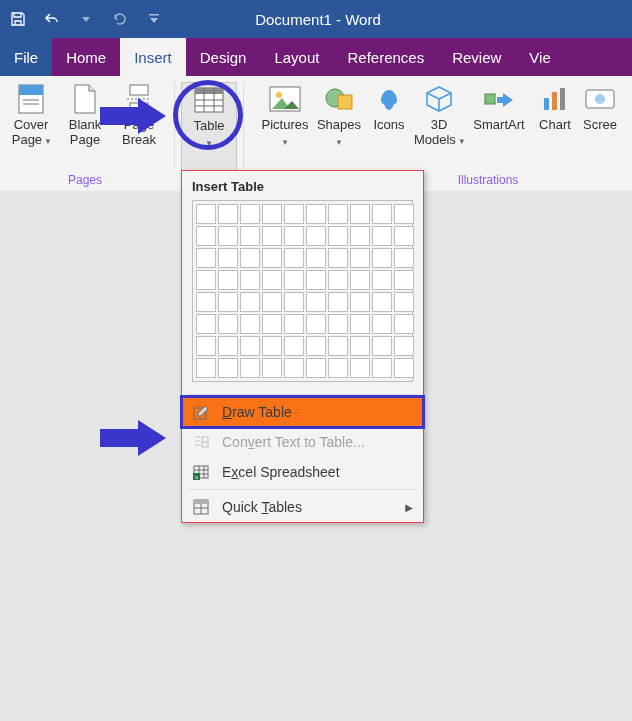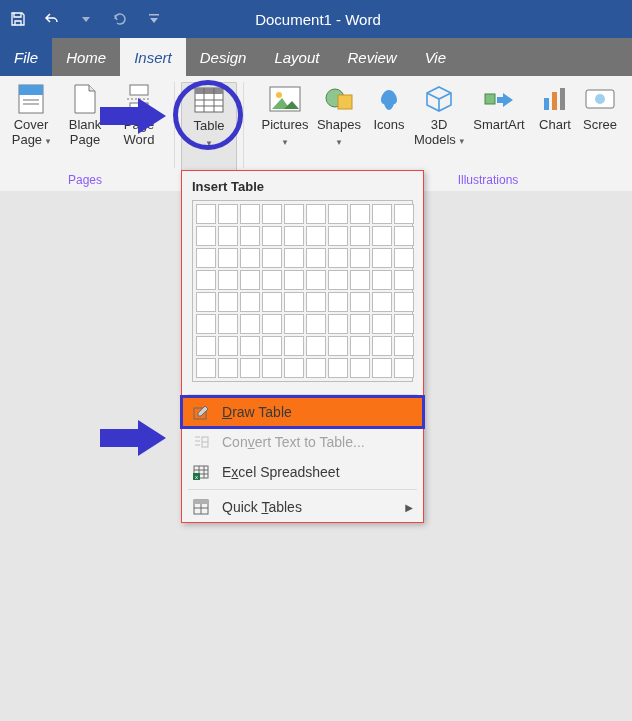--- a/index.html
+++ b/index.html
@@ -5,21 +5,21 @@
   html,body{margin:0;padding:0;font-family:"Segoe UI","Helvetica Neue",Arial,sans-serif;background:#e6e6e6;}
   #app{width:632px;height:721px;position:relative;overflow:hidden;}
 
   
   .titlebar{height:38px;background:#2b579a;color:#fff;display:flex;align-items:center;position:relative;}
   .titlebar .qat{display:flex;align-items:center;gap:14px;padding-left:8px;}
   .titlebar .qat-btn{width:20px;height:20px;display:flex;align-items:center;justify-content:center;color:#fff;}
   .titlebar .title{position:absolute;left:4px;right:0;text-align:center;font-size:15px;pointer-events:none;}
 
   
-  .tabstrip{height:38px;background:#737373;display:flex;align-items:stretch;color:#fff;font-style:italic;}
+  .tabstrip{height:38px;background:#701a75;display:flex;align-items:stretch;color:#fff;}
   .tabstrip .tab{padding:0 14px;display:flex;align-items:center;font-size:15px;cursor:default;}
   .tabstrip .file-tab{background:#2b579a;}
   .tabstrip .tab.active{background:#f3f3f3;color:#2b579a;}
 
   
   .ribbon{background:#f3f3f3;position:relative;height:115px;border-bottom:5px solid #15803d;}
   .ribbon .groups{display:flex;align-items:flex-start;height:100%;}
   .group{display:flex;flex-direction:column;align-items:center;height:100%;position:relative;}
   .group .items{display:flex;padding:6px 4px 0 4px;}
   .group-label{font-size:12px;color:#8b5cf6;position:absolute;bottom:4px;left:0;right:0;text-align:center;}
@@ -88,20 +88,21 @@
   </div>
   <div class="title">Document1  -  Word</div>
 </div>
 
 <div class="tabstrip">
   <div class="tab file-tab">File</div>
   <div class="tab">Home</div>
   <div class="tab active">Insert</div>
   <div class="tab">Design</div>
   <div class="tab">Layout</div>
+  <div class="tab">References</div>
   <div class="tab">Review</div>
   <div class="tab">Vie</div>
 </div>
 
 <div class="ribbon">
   <div class="groups">
 
     <div class="group" style="width:170px">
       <div class="items">
         <div class="big-btn">
@@ -125,21 +126,21 @@
           <span class="label"><span>Blank</span><br><span>Page</span></span>
         </div>
         <div class="big-btn">
           <span class="icon-slot">
             <svg width="24" height="30" viewBox="0 0 24 30">
                   <rect x="3" y="1" width="18" height="10" fill="#fff" stroke="#777"></rect>
                   <rect x="3" y="19" width="18" height="10" fill="#fff" stroke="#777"></rect>
                   <path stroke="#777" stroke-dasharray="2 2" d="M0 15h24"></path>
                 </svg>
           </span>
-          <span class="label"><span>Page</span><br><span>Word</span></span>
+          <span class="label"><span>Page</span><br><span>Break</span></span>
         </div>
       </div>
       <div class="group-label">Pages</div>
     </div>
 
     <div class="sepline"></div>
 
     <div class="group" style="width:60px">
       <div class="items">
         <div class="big-btn tablebtn">

